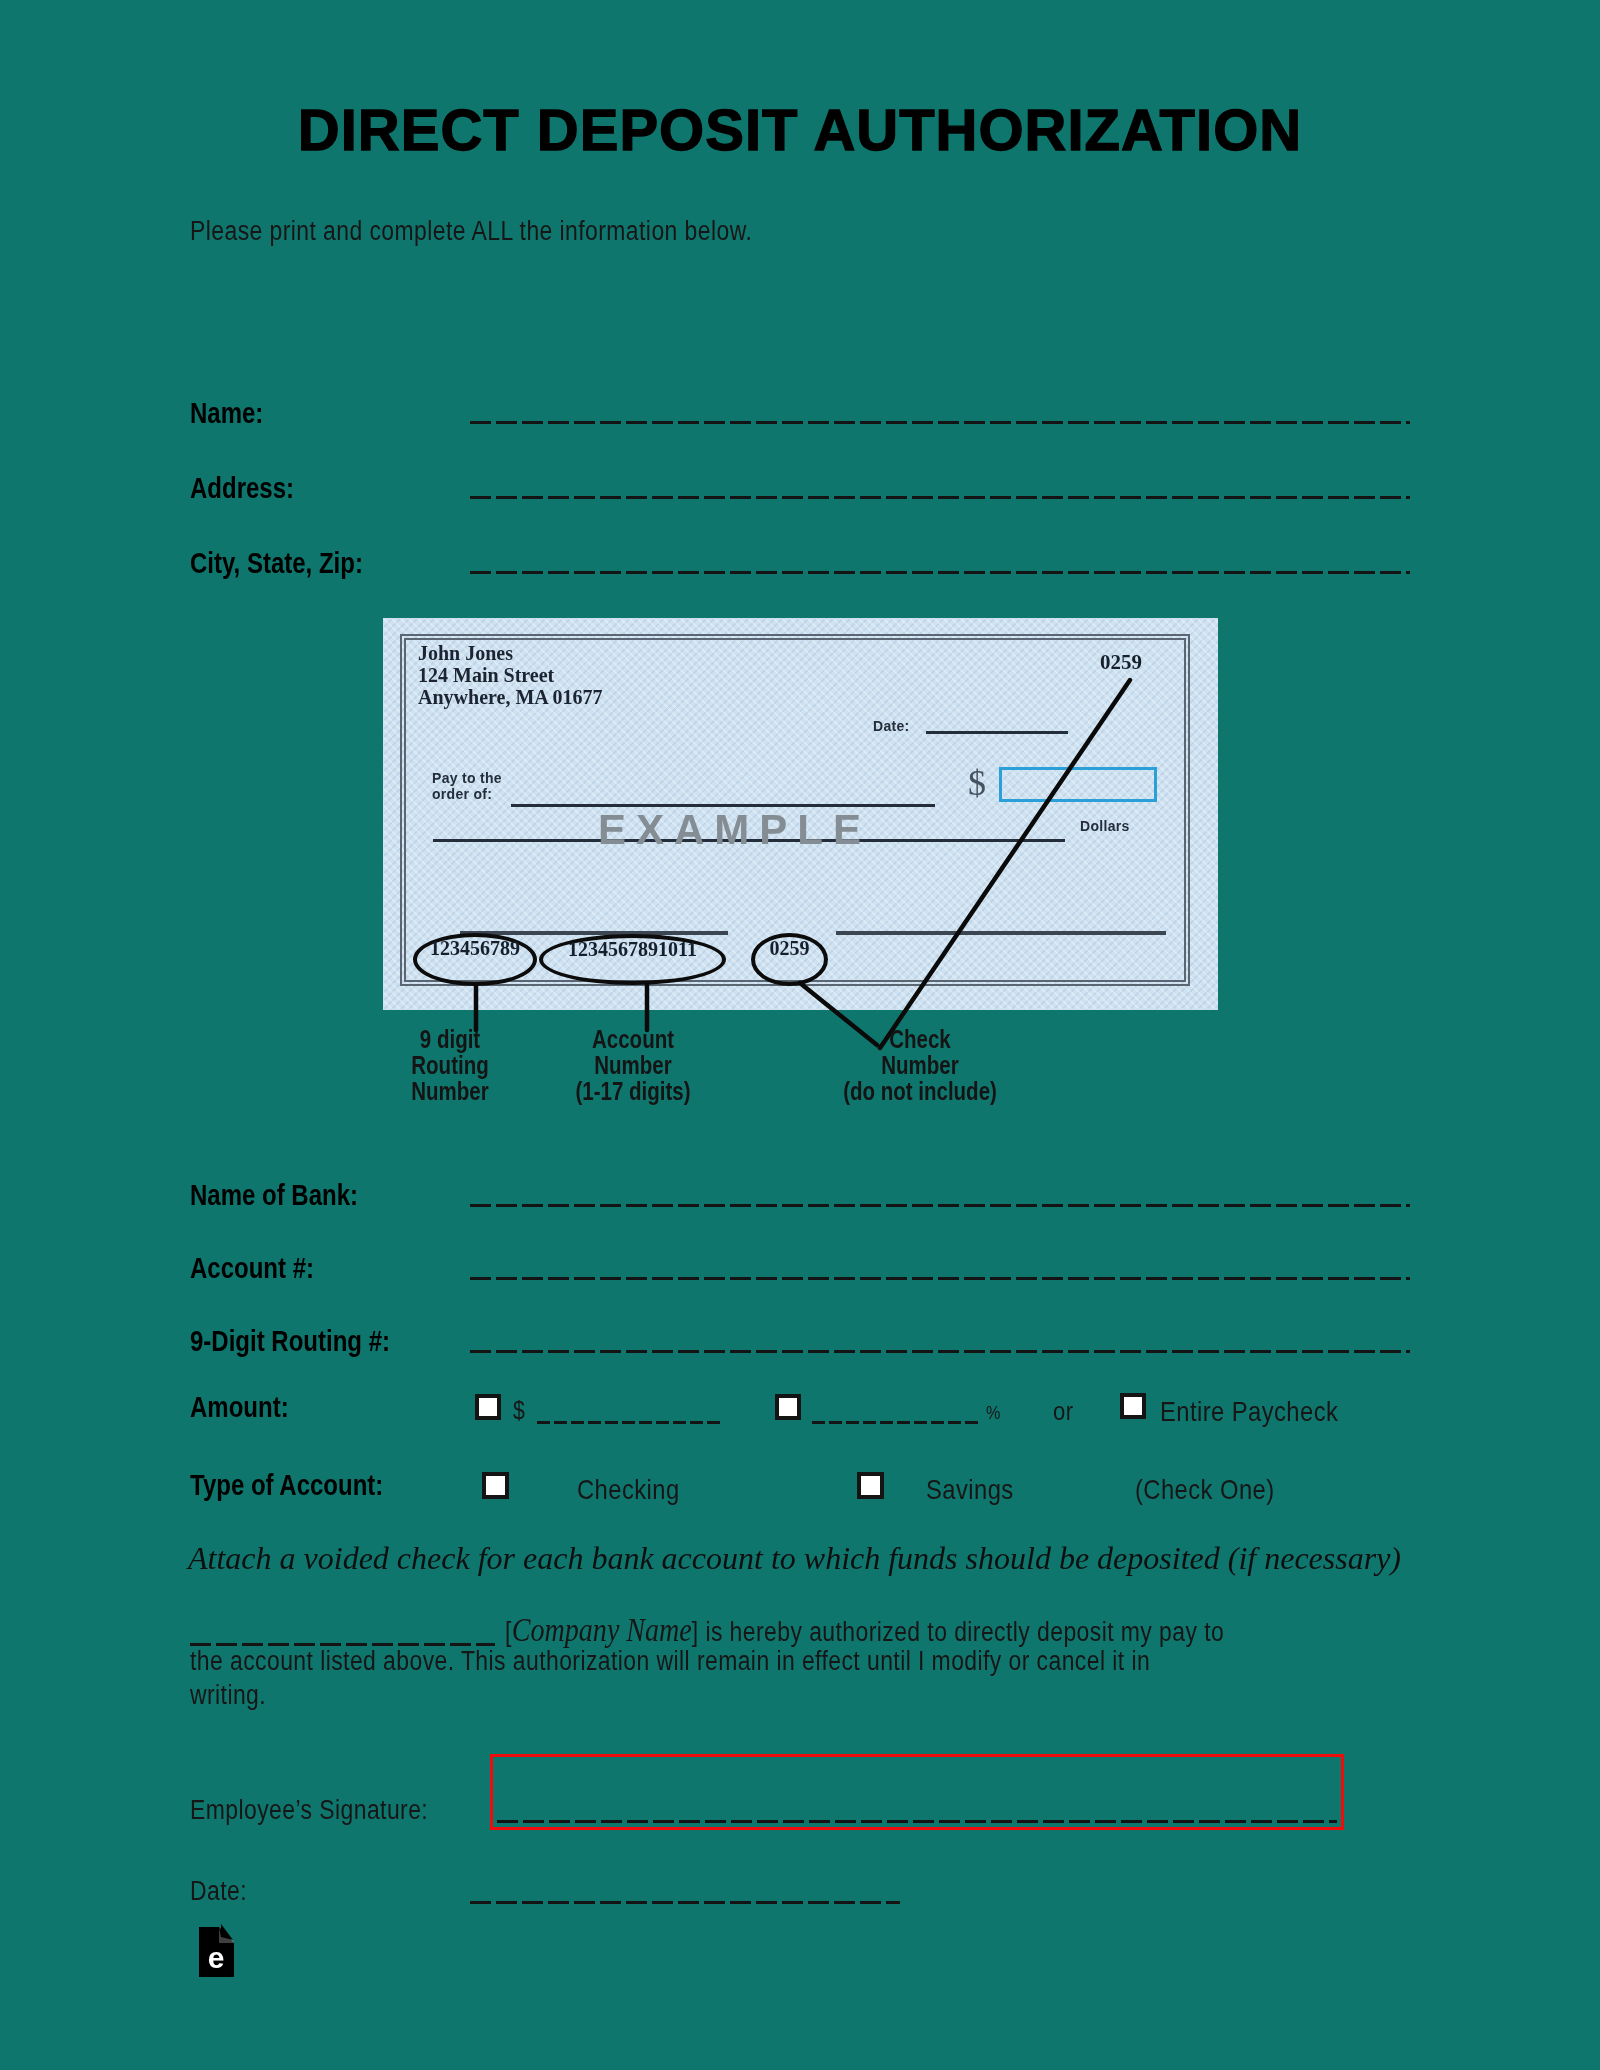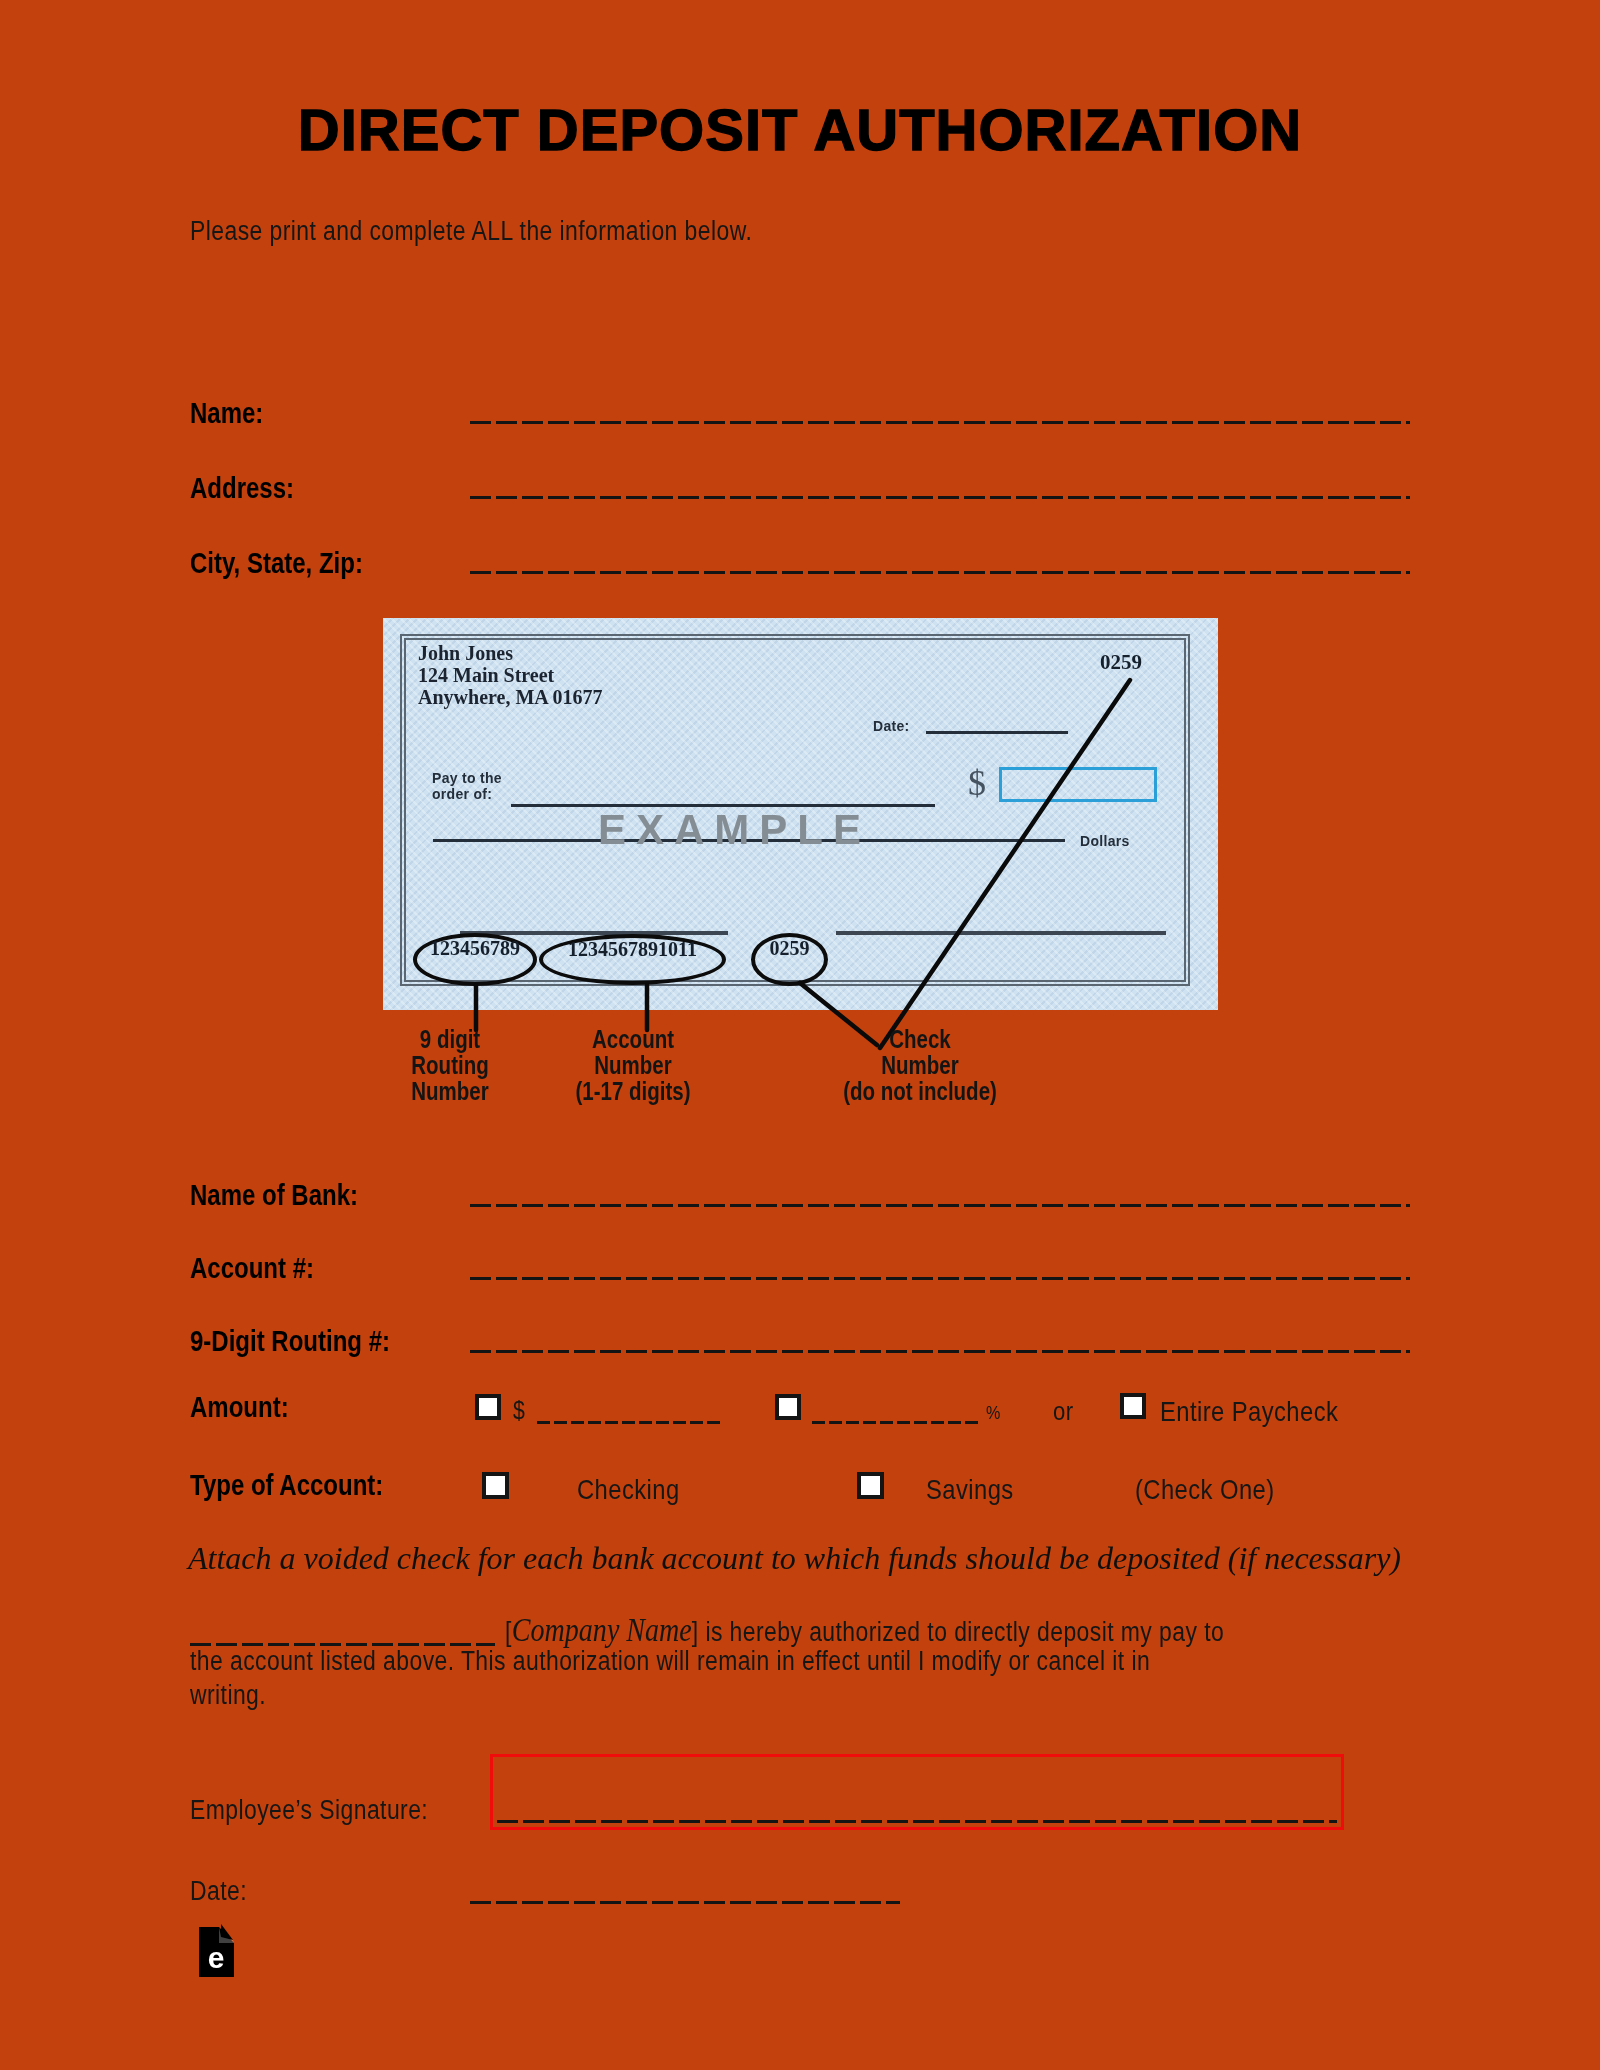--- a/index.html
+++ b/index.html
@@ -1,17 +1,17 @@
 <!DOCTYPE html>
 <html><head>
 <meta charset="utf-8">
 <style>
   * { margin:0; padding:0; box-sizing:border-box; }
   body { background:#ffffff; font-family:"Liberation Sans", sans-serif; }
-  .page { position:relative; width:1600px; height:2070px; background:#c2410c; overflow:hidden; }
+  .page { position:relative; width:1600px; height:2070px; background:#0f766e; overflow:hidden; }
 
   .abs { position:absolute; }
 
   
   .title { top:96px; left:0; width:100%; text-align:center;
            font-size:58px; font-weight:900; letter-spacing:1px; color:#000;
            -webkit-text-stroke:1.3px #000; }
 
   
   .txt  { font-weight:400; font-size:27px; color:#161616; letter-spacing:.5px;
@@ -91,21 +91,21 @@
       <div>Pay to the</div>
       <div>order of:</div>
     </div>
     <div class="abs chk-line" style="left:128px; top:186px; width:424px; height:3px;"></div>
 
     <div class="abs" style="left:585px; top:144px; font-family:'Liberation Serif',serif; font-size:36px; color:#45525f;">$</div>
     <div class="abs" style="left:616px; top:149px; width:158px; height:35px; border:3px solid #2ba0d8;"></div>
 
     <div class="abs chk-line" style="left:50px; top:221px; width:632px; height:3px;"></div>
     <div class="abs watermark">EXAMPLE</div>
-    <div class="abs chk-small" style="left:697px; top:215px;">Dollars</div>
+    <div class="abs chk-small" style="left:697px; top:200px;">Dollars</div>
 
     <div class="abs chk-line" style="left:77px; top:313px; width:268px; height:4px; background:#3c4652;"></div>
     <div class="abs chk-line" style="left:453px; top:313px; width:330px; height:4px; background:#3c4652;"></div>
 
     <div class="abs oval" style="left:30px; top:315px; width:124px; height:53px;">
       <span>123456789</span>
     </div>
     <div class="abs oval" style="left:156px; top:316px; width:187px; height:51px;">
       <span>1234567891011</span>
     </div>

